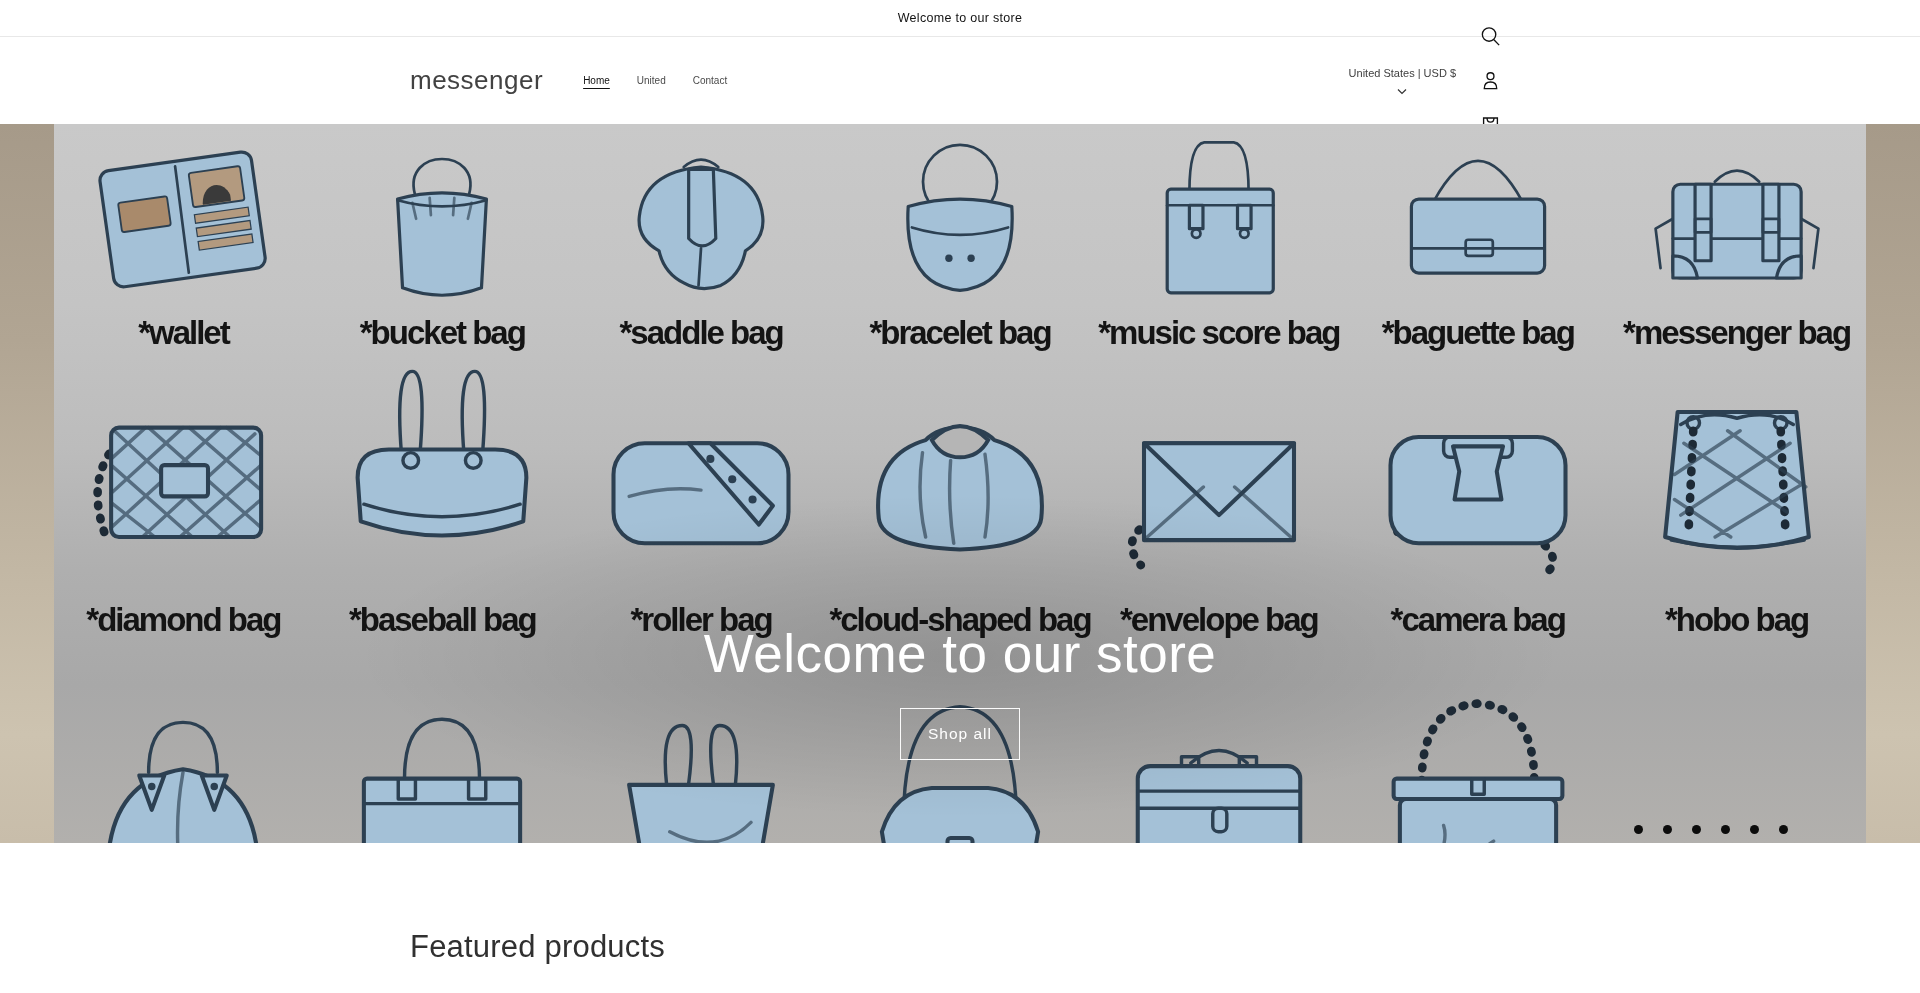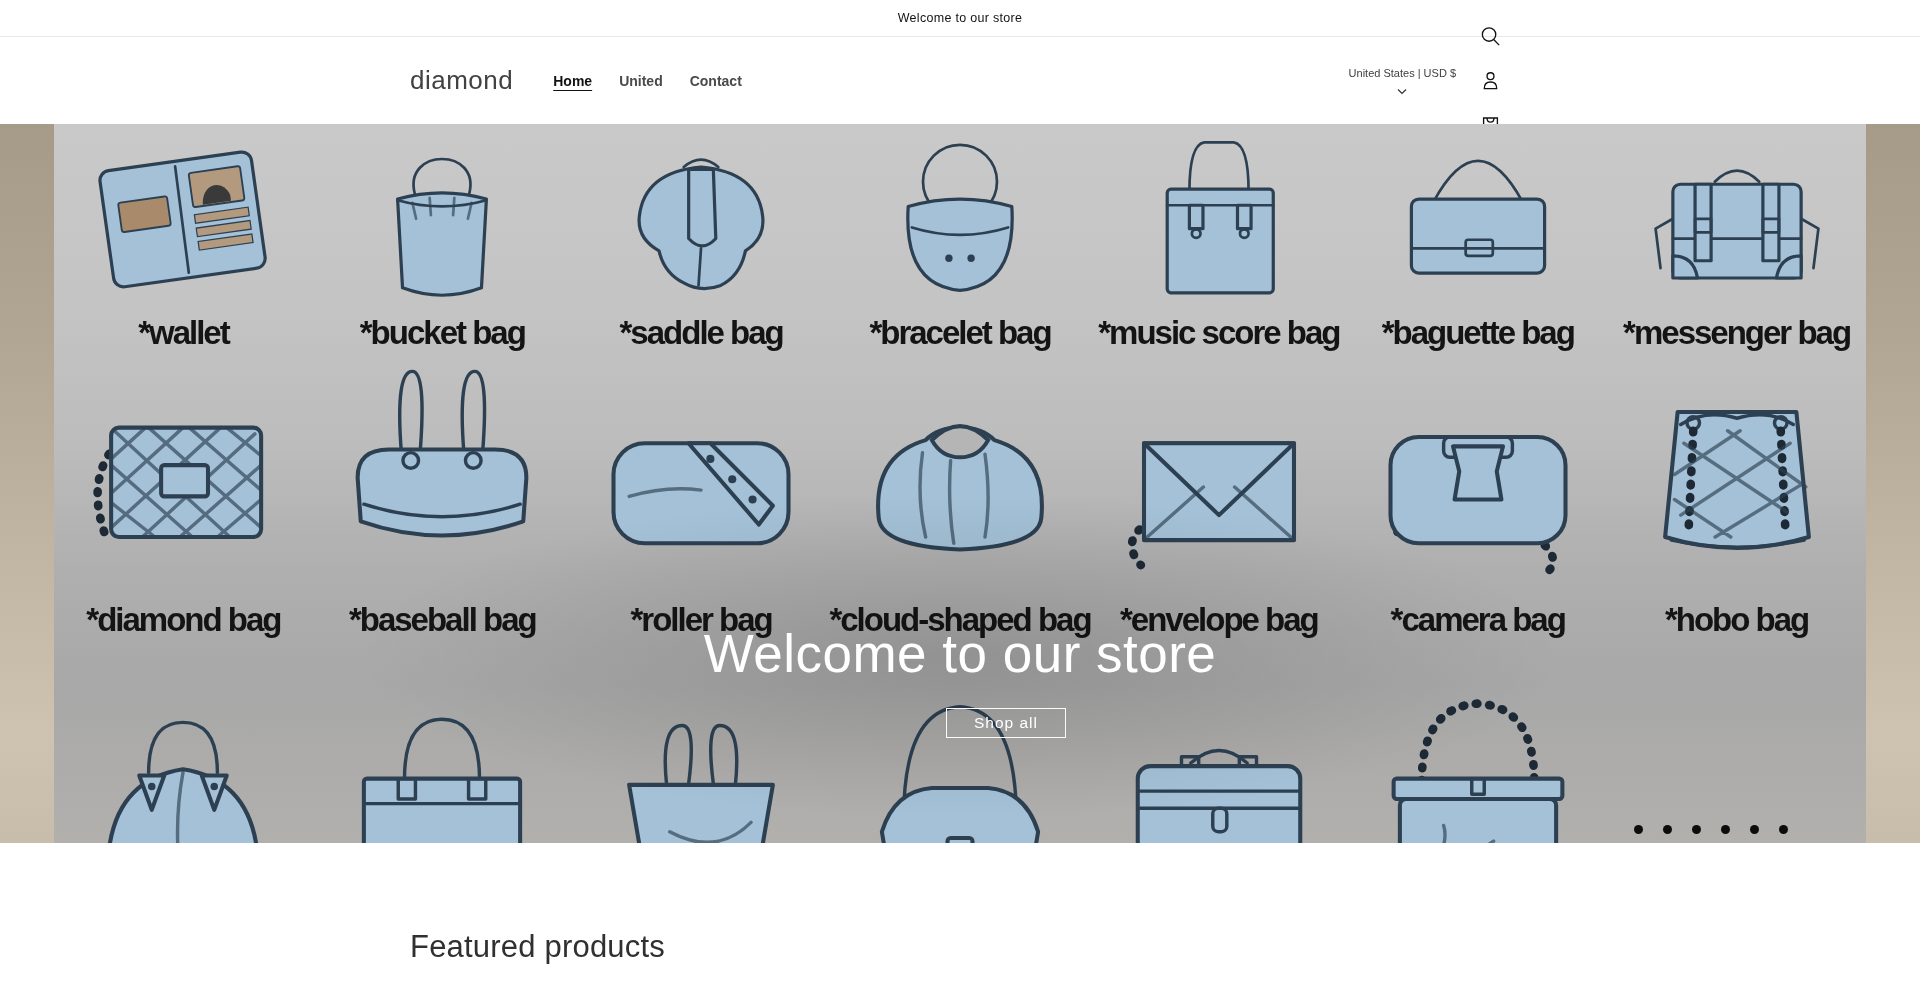--- a/index.html
+++ b/index.html
@@ -10,21 +10,21 @@
   
   .announcement { height:37px; display:flex; align-items:center; justify-content:center;
     font-size:12.5px; color:#121212; background:#fff; border-bottom:1px solid #e8e8e8; letter-spacing:.3px; }
 
   
   .header { height:87px; display:flex; align-items:center; justify-content:space-between;
     padding:0 408px 0 410px; background:#fff; }
   .header-left { display:flex; align-items:center; gap:40px; }
   .logo { font-size:26px; color:#424242; letter-spacing:.5px; text-decoration:none; }
   .nav { display:flex; gap:27px; }
-  .nav a { font-size:14px; color:#4a4a4a; text-decoration:none;font-weight:bold; }
+  .nav a { font-size:10px; color:#4a4a4a; text-decoration:none; }
   .nav a.active { text-decoration:underline; text-underline-offset:4px; text-decoration-color:#121212; color:#121212; }
   .header-right { display:flex; align-items:center; }
   .locale { display:flex; align-items:center; gap:9px; font-size:11px; color:#404040; margin-right:12px; background:none; border:none; font-family:inherit;flex-direction:column; }
   .icon-btn { width:44px; height:44px; display:flex; align-items:center; justify-content:center; background:none; border:none; }
   .icon-btn svg, .locale svg { display:block; }
 
   
   .hero { position:absolute; top:124px; left:0; width:1920px; height:719px; overflow:hidden;
     background:linear-gradient(180deg,#a69a89 0%,#b1a593 30%,#c2b7a4 62%,#cdc3b0 85%,#c8bdaa 100%); }
   .hero-chart { position:absolute; left:54px; right:54px; top:0; bottom:0;
@@ -41,41 +41,41 @@
   .r2 .bag-icon { height:240px; width:250px; }
   .bag-label { font-weight:700; font-size:33px; letter-spacing:-2px; color:#141414; white-space:nowrap; line-height:36px; }
   .bf { fill:var(--bag-fill,#a4c1d7); stroke:var(--bag-stroke,#2c4052); stroke-width:2.6; stroke-linejoin:round; }
   .ln { fill:none; stroke:var(--bag-stroke,#2c4052); stroke-width:2.2; stroke-linecap:round; stroke-linejoin:round; }
   .chain { fill:none; stroke:#1d2a36; stroke-width:5.5; stroke-dasharray:1 7.5; stroke-linecap:round; }
   .qt { opacity:.65; }
 
   .hero-content { position:absolute; top:498px; left:0; width:100%; text-align:center; }
   .hero-headline { font-size:53px; font-weight:400; color:#fff; letter-spacing:.5px; line-height:64px; }
   .shop-all-btn { position:absolute; top:584px; left:50%; transform:translateX(-50%);
-    min-width:120px; height:30px; padding:0 11px; background:transparent; border:1px solid #fbfbfb;
-    color:#fff; font-size:15.5px; letter-spacing:1px; font-family:inherit;margin-left:46px; }
+    min-width:120px; height:52px; padding:0 11px; background:transparent; border:1px solid #fbfbfb;
+    color:#fff; font-size:15.5px; letter-spacing:1px; font-family:inherit; }
   .dots { position:absolute; right:132px; bottom:9px; display:flex; gap:20px; }
   .dot { width:9px; height:9px; border-radius:50%; background:#0c0c0c; border:none; padding:0; }
 
   
   .featured { position:absolute; top:884px; left:0; width:100%; height:150px; background:#fff; }
   .featured h2 { margin:45px 0 0 410px; font-size:31px; font-weight:400; color:#303030; letter-spacing:.2px; }
 </style>
 </head>
 <body>
 
 <div class="page">
 
   <div class="announcement">
     <span>Welcome to our store</span>
   </div>
 
   <div class="header">
     <div class="header-left">
-      <a class="logo">diamond</a>
+      <a class="logo">messenger</a>
       <nav class="nav">
           <a class="active" href="#">Home</a>
           <a class="" href="#">United</a>
           <a class="" href="#">Contact</a>
         </nav>
     </div>
     <div class="header-right">
       <button class="locale">
         <span>United States | USD $</span>
         <svg width="10" height="7" viewBox="0 0 10 7">

